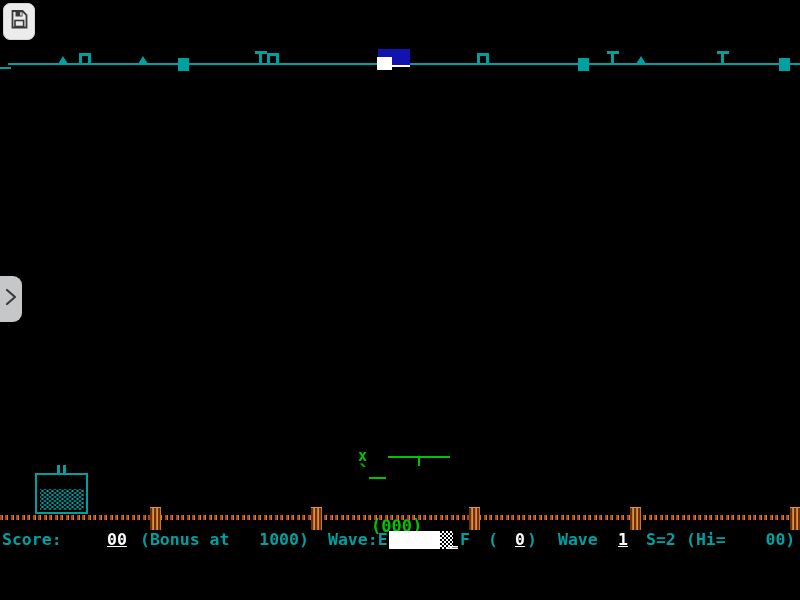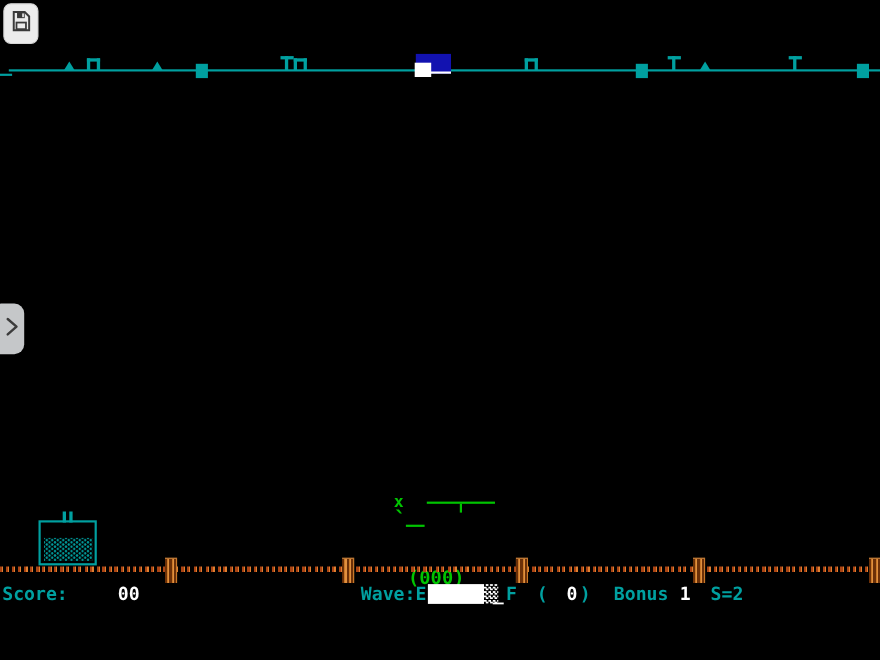--- a/index.html
+++ b/index.html
@@ -49,21 +49,21 @@
   .ground{position:absolute;left:0;top:515px;width:800px;height:5px;
     background:repeating-linear-gradient(90deg,
       #aa4414 0 2px, #e08030 2px 3px, transparent 3px 5px,
       #aa4414 5px 7px, #e08030 7px 8px, transparent 8px 11px);}
   .post{position:absolute;top:507px;width:11px;height:22px;border-top:1px solid #e09040;
     background:repeating-linear-gradient(90deg,#6b3008 0 2px,var(--post) 2px 3px,#e09040 3px 4px);}
   
   .statusbar{position:absolute;left:0;top:528px;width:736px;height:24px;
     font:bold 16.5px "DejaVu Sans Mono",monospace;}
   .statusbar span{position:absolute;top:2px;white-space:pre;color:var(--teal);}
-  .statusbar span.wv{color:var(--white);}
+  .statusbar span.wv{color:var(--white);text-decoration:underline;}
   .gauge-solid{position:absolute;left:389px;top:3px;width:51px;height:18px;background:var(--white);}
   .gauge-dither{position:absolute;left:440px;top:3px;width:13px;height:18px;
     background:repeating-conic-gradient(var(--white) 0 25%, #000 0 50%);background-size:4px 4px;}
   
   .save-btn{position:absolute;left:3px;top:3px;width:30px;height:35px;background:var(--panel);
     border:1px solid #d6d6d6;border-radius:7px;display:flex;align-items:center;justify-content:center;
     cursor:pointer;}
   .drawer{position:absolute;left:-8px;top:276px;width:30px;height:46px;background:var(--handle);
     border-radius:9px;display:flex;align-items:center;justify-content:flex-end;cursor:pointer;}
   .drawer svg{margin-right:3px;}
@@ -125,31 +125,33 @@
       <div class="post" style="left: 150px;"></div>
       <div class="post" style="left: 311px;"></div>
       <div class="post" style="left: 469px;"></div>
       <div class="post" style="left: 630px;"></div>
       <div class="post" style="left: 790px;"></div>
     </div>
 
   <div class="statusbar">
     <span style="left:2px">Score:</span>
     <span style="left:107px" class="wv">00</span>
+    <span style="left:140px">(Bonus at   1000)</span>
     <span style="left:328px">Wave:E</span>
     <div class="gauge-solid"></div>
     <div class="gauge-dither"></div>
     <span style="left:448px" class="wv">_</span>
     <span style="left:460px">F</span>
     <span style="left:488px">(</span>
     <span style="left:515px" class="wv">0</span>
     <span style="left:527px">)</span>
-    <span style="left:558px">Bonus</span>
+    <span style="left:558px">Wave</span>
     <span style="left:618px" class="wv">1</span>
     <span style="left:646px">S=2</span>
+    <span style="left:686px">(Hi=    00)</span>
   </div>
 
 </div>
 
 <div class="save-btn">
   <span>
     <svg width="19" height="21" viewBox="0 0 19 21">
       <path d="M2.5 2 h10 l4 4 v12.5 h-14 z" fill="none" stroke="#3a3a3a" stroke-width="1.8"></path>
       <rect x="5.5" y="2.5" width="7" height="5" fill="#3a3a3a"></rect>
       <rect x="10.2" y="3.2" width="1.5" height="3.4" fill="#ececec"></rect>

